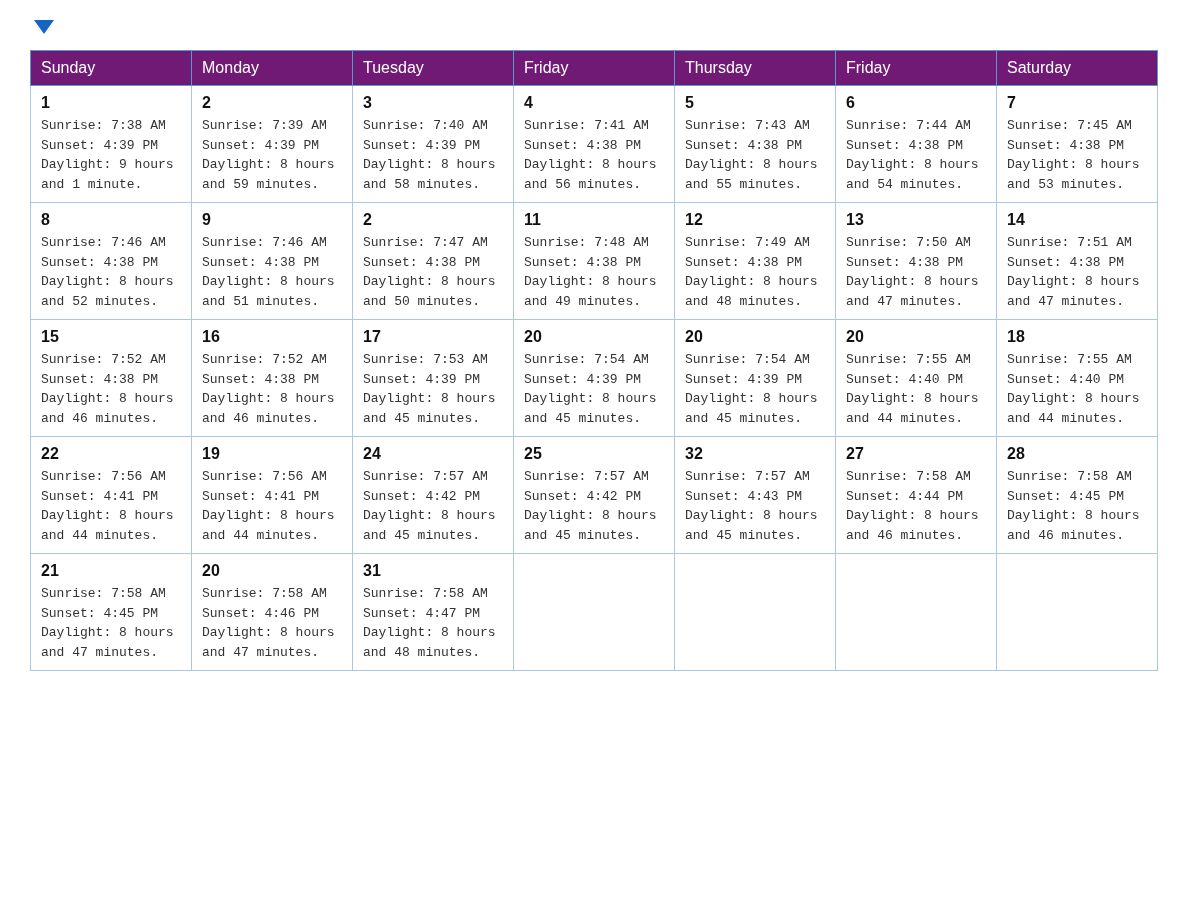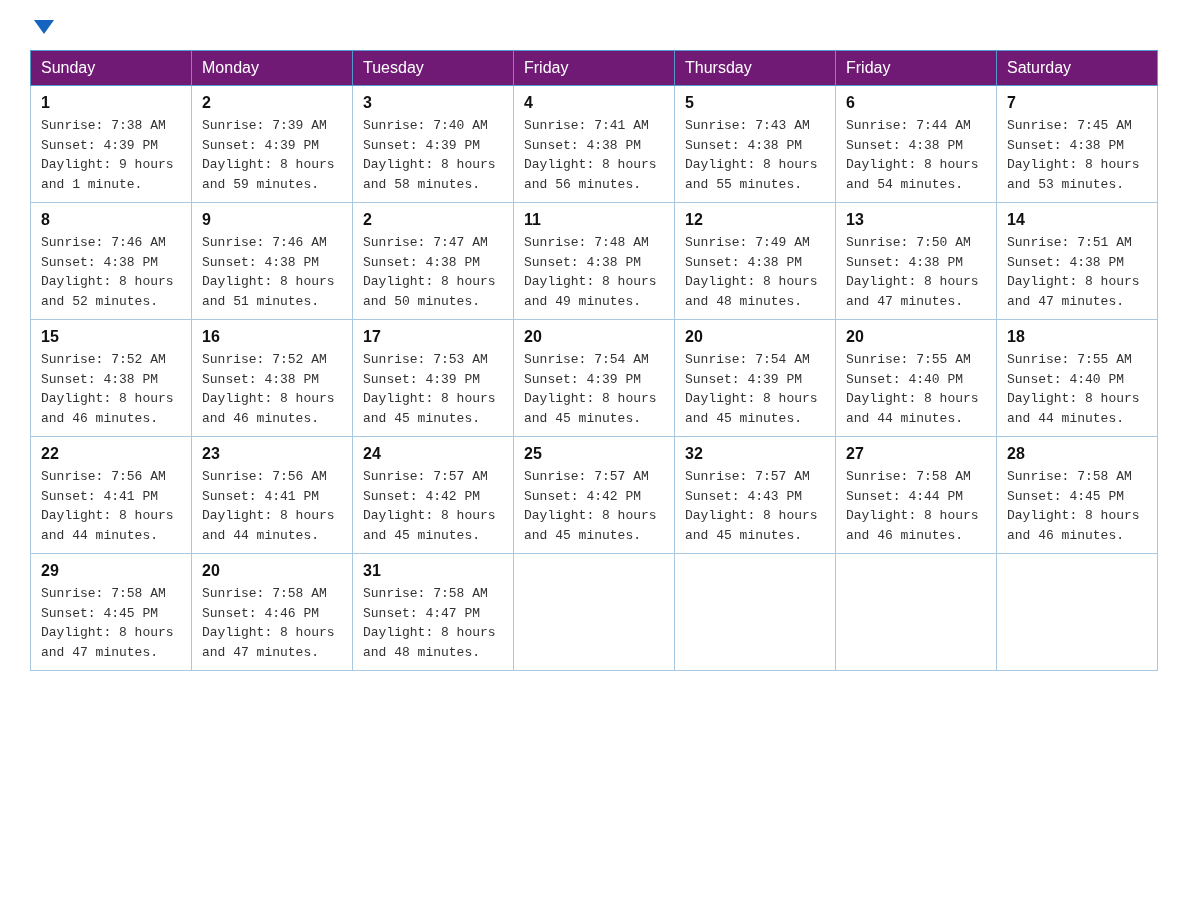--- a/index.html
+++ b/index.html
@@ -219,21 +219,21 @@
           <span class="day-num">18</span>
           <div class="day-info">Sunrise: 7:55 AM<br>Sunset: 4:40 PM<br>Daylight: 8 hours and 44 minutes.</div>
         </td>
       </tr>
       <tr>
         <td>
           <span class="day-num">22</span>
           <div class="day-info">Sunrise: 7:56 AM<br>Sunset: 4:41 PM<br>Daylight: 8 hours and 44 minutes.</div>
         </td>
         <td>
-          <span class="day-num">23</span>
+          <span class="day-num">19</span>
           <div class="day-info">Sunrise: 7:56 AM<br>Sunset: 4:41 PM<br>Daylight: 8 hours and 44 minutes.</div>
         </td>
         <td>
           <span class="day-num">24</span>
           <div class="day-info">Sunrise: 7:57 AM<br>Sunset: 4:42 PM<br>Daylight: 8 hours and 45 minutes.</div>
         </td>
         <td>
           <span class="day-num">25</span>
           <div class="day-info">Sunrise: 7:57 AM<br>Sunset: 4:42 PM<br>Daylight: 8 hours and 45 minutes.</div>
         </td>
@@ -245,21 +245,21 @@
           <span class="day-num">27</span>
           <div class="day-info">Sunrise: 7:58 AM<br>Sunset: 4:44 PM<br>Daylight: 8 hours and 46 minutes.</div>
         </td>
         <td>
           <span class="day-num">28</span>
           <div class="day-info">Sunrise: 7:58 AM<br>Sunset: 4:45 PM<br>Daylight: 8 hours and 46 minutes.</div>
         </td>
       </tr>
       <tr>
         <td>
-          <span class="day-num">29</span>
+          <span class="day-num">21</span>
           <div class="day-info">Sunrise: 7:58 AM<br>Sunset: 4:45 PM<br>Daylight: 8 hours and 47 minutes.</div>
         </td>
         <td>
           <span class="day-num">20</span>
           <div class="day-info">Sunrise: 7:58 AM<br>Sunset: 4:46 PM<br>Daylight: 8 hours and 47 minutes.</div>
         </td>
         <td>
           <span class="day-num">31</span>
           <div class="day-info">Sunrise: 7:58 AM<br>Sunset: 4:47 PM<br>Daylight: 8 hours and 48 minutes.</div>
         </td>

